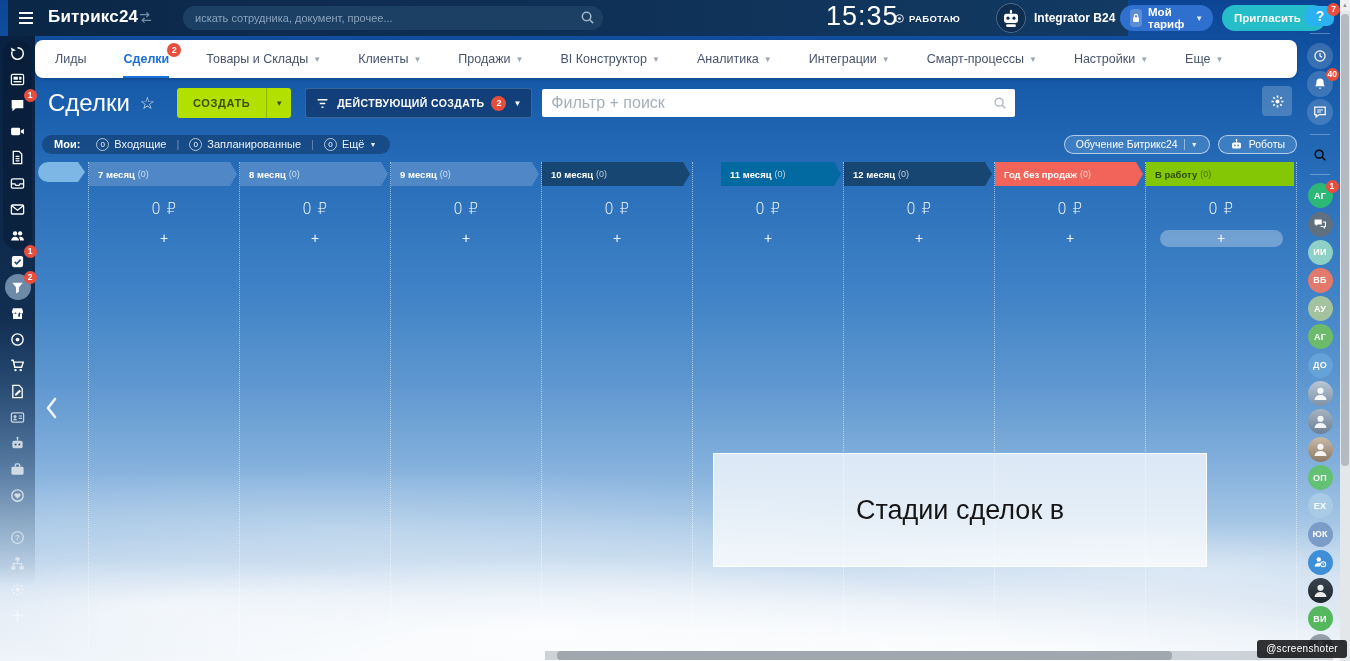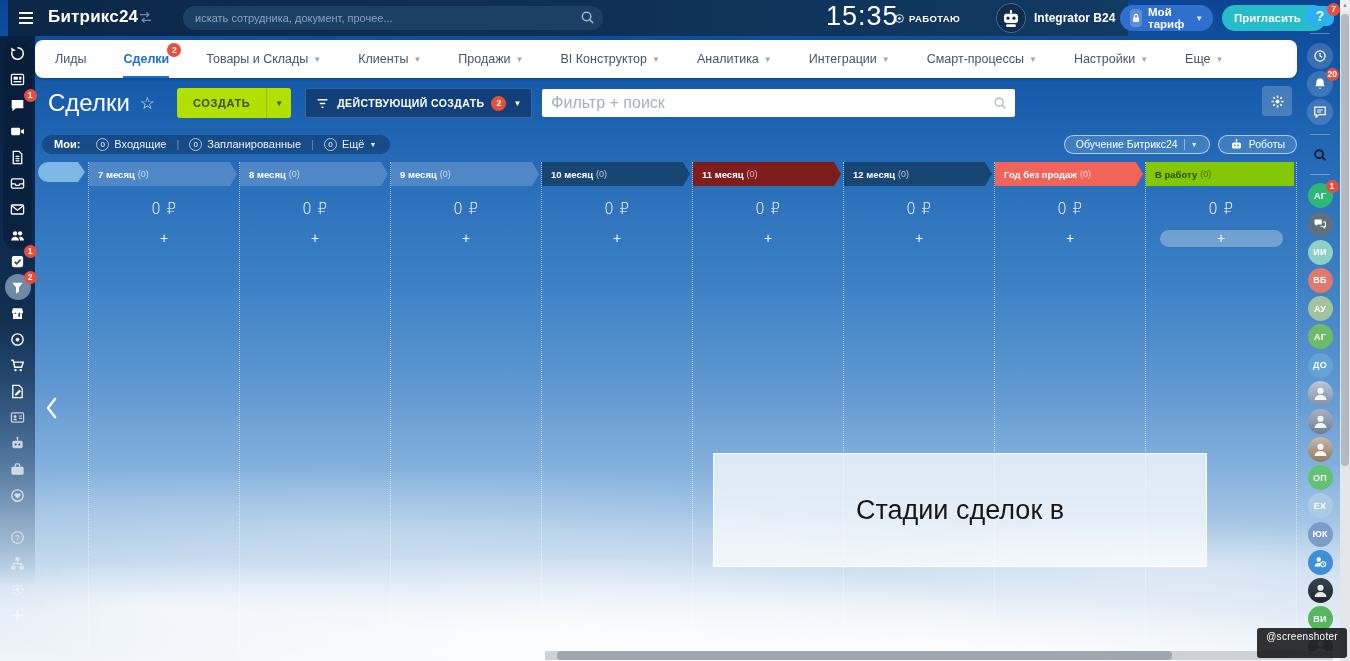--- a/index.html
+++ b/index.html
@@ -155,21 +155,21 @@
   
   .annotation { position:absolute; left:713px; top:453px; width:494px; height:114px; z-index:12;
     background:rgba(255,255,255,.72); border:1px solid rgba(255,255,255,.9);
     display:flex; flex-direction:column; align-items:center; justify-content:center;
     color:#161616; font-size:27px; line-height:39px; text-align:center; }
 
   
   .hscroll { position:absolute; left:545px; bottom:1px; width:788px; height:9px; background:#ccd2d7; z-index:28; }
   .hscroll .thumb { position:absolute; left:12px; top:0; width:615px; height:9px; background:#a0a7ae; border-radius:4px; }
   .watermark { position:absolute; right:3px; bottom:3px; z-index:40; background:rgba(22,22,24,.88); color:#fff;
-    font-size:10px; padding:3px 9px 16px; border-radius:3px; letter-spacing:.3px; }
+    font-size:10px; padding:3px 9px 4px; border-radius:3px; letter-spacing:.3px; }
 
   .icon svg, .collapse svg, .hamburger svg, .swap-ic svg, .tb-search-ic svg, .tb-avatar svg, .psil { width:100%; height:100%; display:block; }
   .chev { display:inline-block; }
 </style>
 </head>
 <body>
 
 <div id="app">
   <div class="sky"></div>
 
@@ -201,21 +201,21 @@
     </div>
       <div class="kcol">
       <div class="khead arrow" style="background: rgb(23, 70, 114); color: rgb(255, 255, 255);">
         <span class="kname">10 месяц</span>
           <span class="kcount">(0)</span>
       </div>
       <div class="ksum">0 ₽</div>
       <div class="kadd">+</div>
     </div>
       <div class="kcol">
-      <div class="khead arrow" style="background: #7f1d1d; color: rgb(255, 255, 255);">
+      <div class="khead arrow" style="background: #0369a1; color: rgb(255, 255, 255); margin-left: 28px;">
         <span class="kname">11 месяц</span>
           <span class="kcount">(0)</span>
       </div>
       <div class="ksum">0 ₽</div>
       <div class="kadd">+</div>
     </div>
       <div class="kcol">
       <div class="khead arrow" style="background: rgb(23, 70, 114); color: rgb(255, 255, 255);">
         <span class="kname">12 месяц</span>
           <span class="kcount">(0)</span>
@@ -673,21 +673,21 @@
           </span>
 
     </div>
         <div class="rr-circle">
       <span class="icon ">
             <svg viewBox="0 0 16 16">
               <path d="M8 1.8a4.1 4.1 0 0 1 4.1 4.1c0 3 .8 4 1.6 4.8H2.3c.8-.8 1.6-1.8 1.6-4.8A4.1 4.1 0 0 1 8 1.8z" fill="#fff"></path>
               <path d="M6.5 12.4a1.6 1.6 0 0 0 3 0z" fill="#fff"></path>
             </svg>
           </span>
-      <span class="rbadge">20</span>
+      <span class="rbadge">40</span>
     </div>
         <div class="rr-circle">
       <span class="icon ">
             <svg viewBox="0 0 16 16">
               <path d="M2 2.5h12v8.5H7L3.6 13.8v-2.8H2z" fill="none" stroke="#fff" stroke-width="1.4"></path>
               <path d="M4.8 5.6h6.4M4.8 8h4.4" stroke="#fff" stroke-width="1.2"></path>
             </svg>
           </span>
 
     </div>

